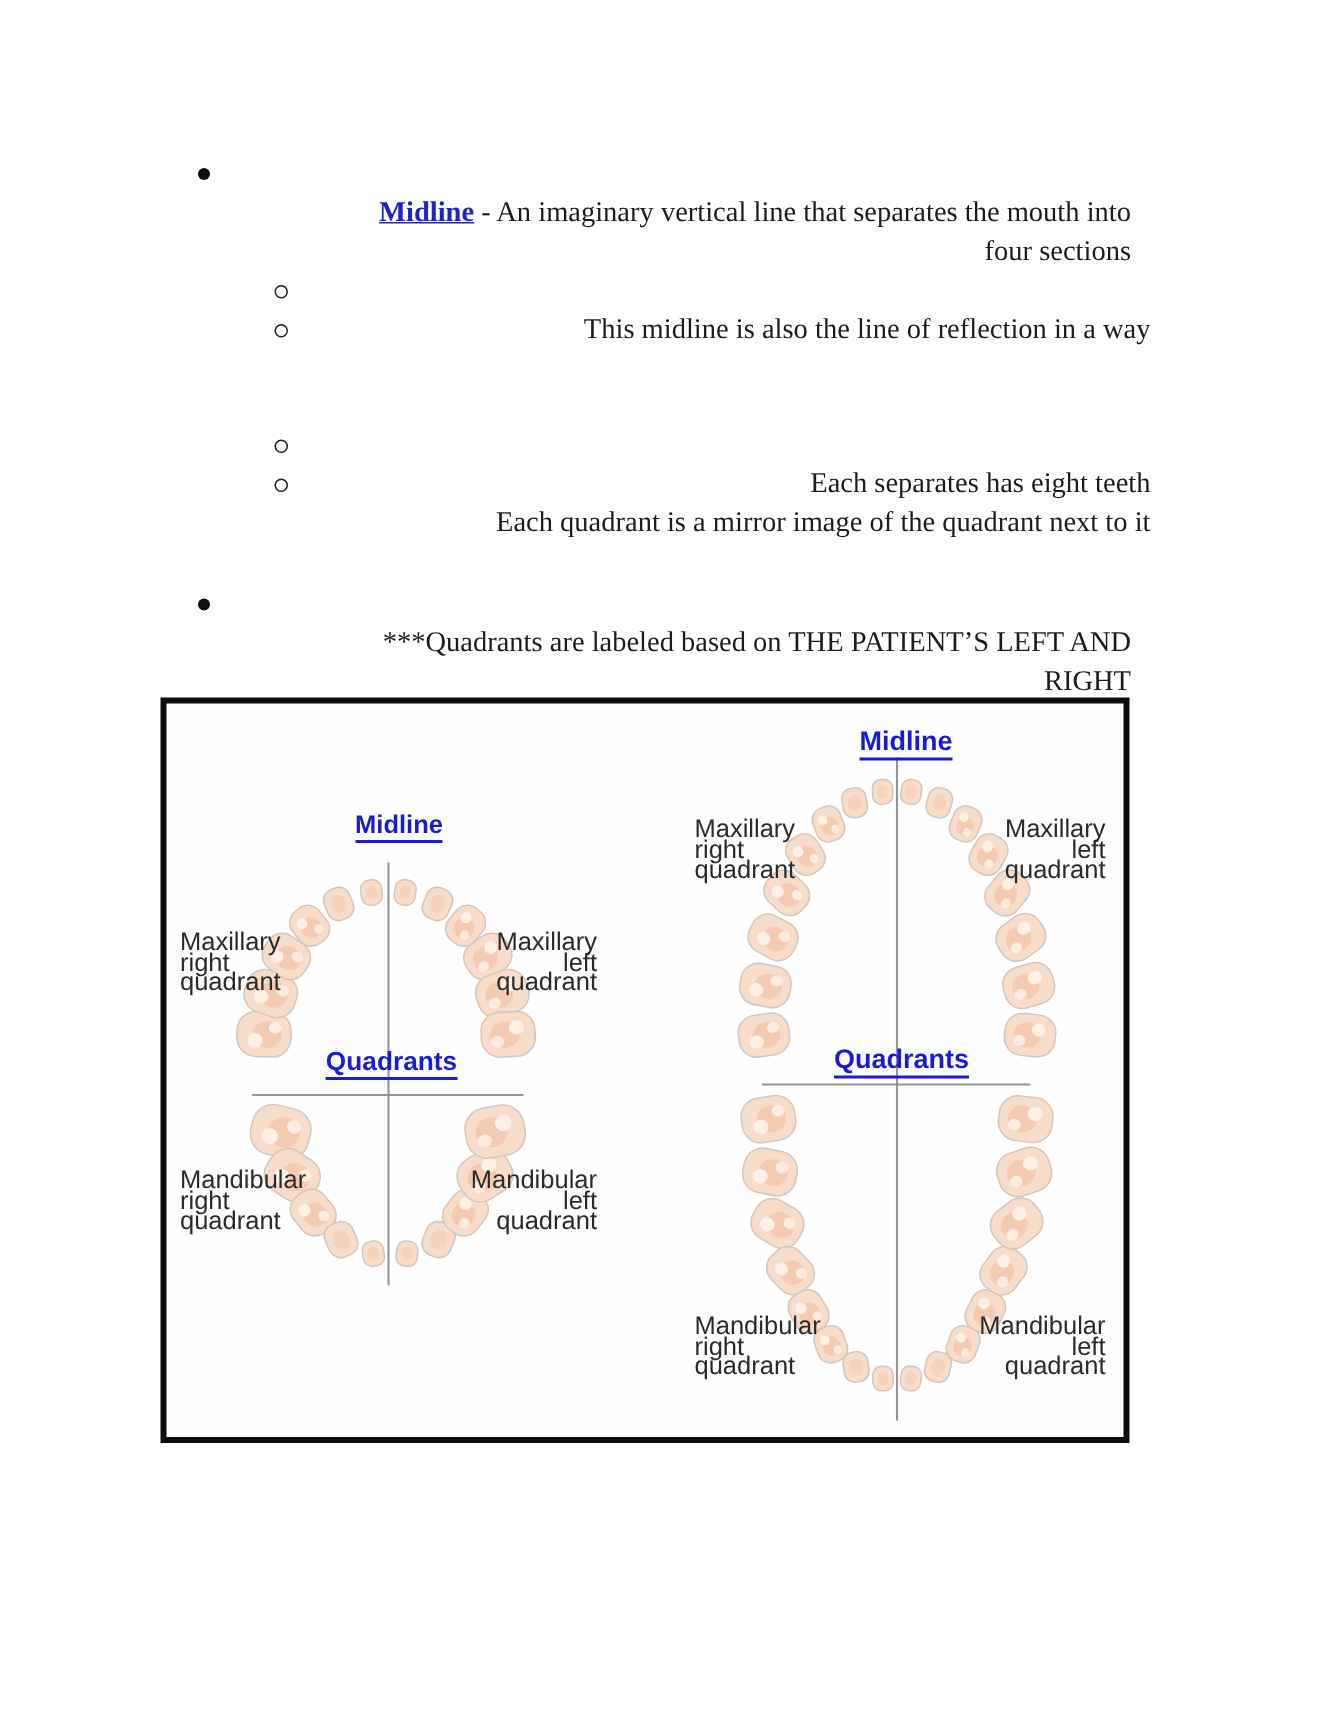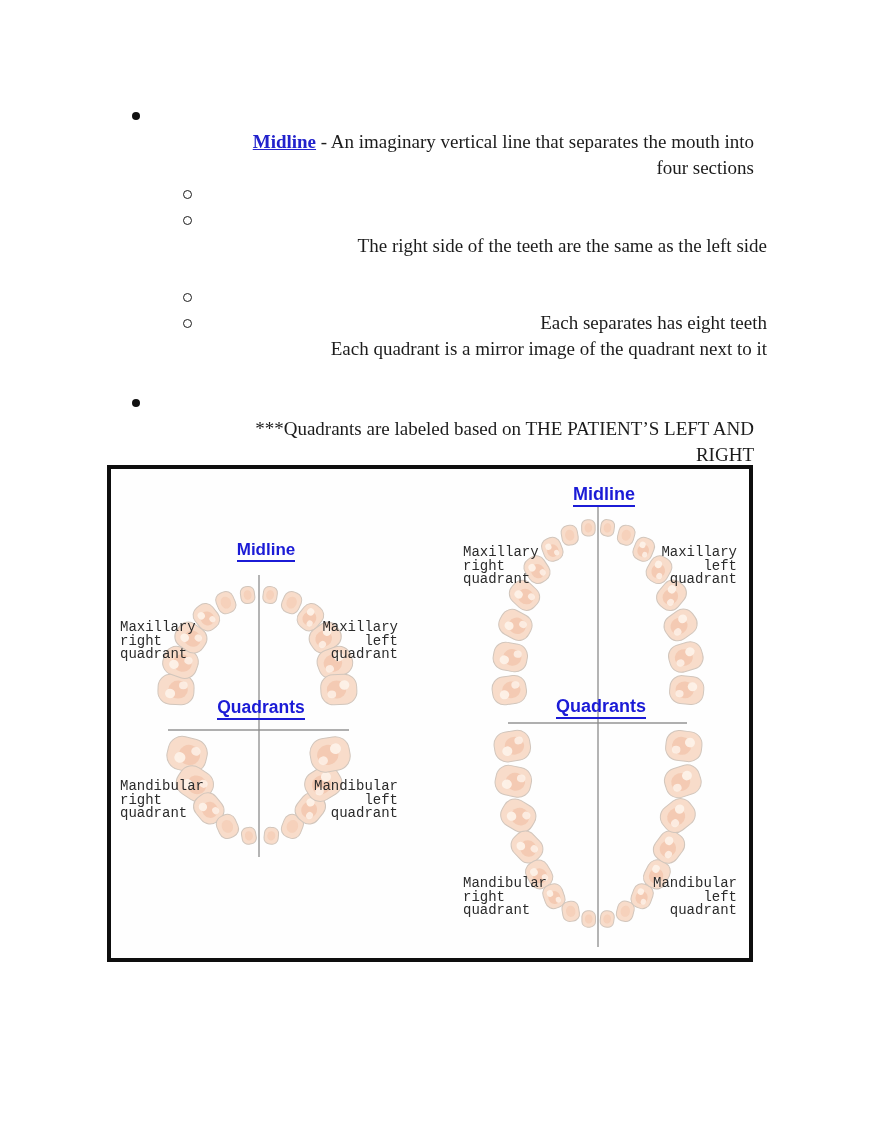--- a/index.html
+++ b/index.html
@@ -34,39 +34,39 @@
   .hdr{
     position:absolute;text-align:center;
     font-family:"Liberation Sans","DejaVu Sans",sans-serif;font-weight:bold;color:#1b1bd6;
   }
   .hdr span{display:inline-block;border-bottom:2.5px solid #1b1bd6;padding-bottom:0px;}
   .hdr-midline-left{left:91px;top:71px;width:128px;font-size:17px;}
   .hdr-quadrants-left{left:76px;top:228px;width:148px;font-size:17.5px;}
   .hdr-midline-right{left:429px;top:15px;width:128px;font-size:18px;}
   .hdr-quadrants-right{left:416px;top:227px;width:148px;font-size:18px;}
   .qlabel{
-    position:absolute;font-family:Liberation Mono, monospace;
-    font-size:14px;line-height:13.5px;color:#2b2b2b;white-space:pre-line;width:96px;
+    position:absolute;font-family:Liberation Sans, sans-serif;
+    font-size:17px;line-height:13.5px;color:#2b2b2b;white-space:pre-line;width:96px;
   }
   .qlabel.r{text-align:right;}
 </style>
 </head>
 <body>
 
 <div class="page">
 
   <div class="li l1" style="top:103px;">
     <span class="marker-dot"></span><a class="term">Midline</a><span class="btext"> - An imaginary vertical line that separates the mouth into
 four sections</span>
   </div>
   <div class="li l2" style="top:181px;">
+    <span class="marker-circle"></span><span class="btext">This midline is also the line of reflection in a way</span>
+  </div>
+  <div class="li l2" style="top:207px;">
     <span class="marker-circle"></span>
-  </div>
-  <div class="li l2" style="top:207px;">
-    <span class="marker-circle"></span><span class="btext">The right side of the teeth are the same as the left side</span>
   </div>
 
   <div class="li l2" style="top:284px;">
     <span class="marker-circle"></span><span class="btext">Each separates has eight teeth</span>
   </div>
   <div class="li l1" style="top:390px;">
     <span class="marker-dot"></span><span class="btext">***Quadrants are labeled based on THE PATIENT’S LEFT AND
 RIGHT</span>
   </div>
 

